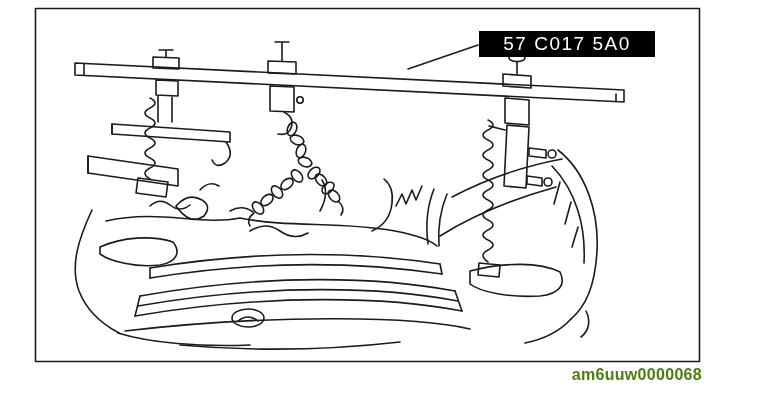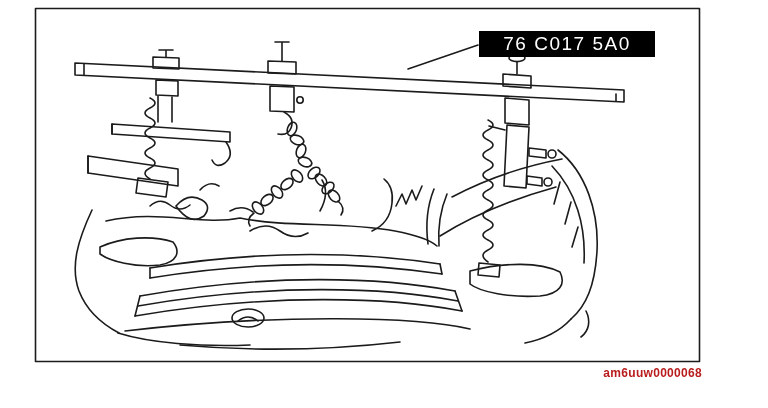--- a/index.html
+++ b/index.html
@@ -19,22 +19,22 @@
     color:#ffffff;
     font-size:19px;
     letter-spacing:1.5px;
     line-height:26px;
     text-align:center;
     font-weight:400;
   }
   .figure-code{
     position:absolute;
     right:66px;top:366px;
-    color:#b91c1c;
-    font-size:12px;
+    color:#4d7c0f;
+    font-size:16px;
     font-weight:700;
     letter-spacing:0.3px;
   }
   svg *{vector-effect:non-scaling-stroke;}
 </style>
 </head>
 <body>
 
 <div class="page">
 
@@ -159,17 +159,17 @@
       <path d="M180 345 C260 352 330 350 400 342"></path>
       <path d="M118 333 C150 343 200 347 250 345"></path>
 
       <path d="M470 271 C505 262 540 262 560 272 C566 284 560 294 540 296 C510 298 480 292 470 284 Z"></path>
 
       <path d="M571 319 C560 331 545 339 525 343"></path>
       <path d="M586 311 C591 321 589 331 581 337"></path>
     </g>
   </svg>
 
-  <div class="tool-label">76 C017 5A0</div>
+  <div class="tool-label">57 C017 5A0</div>
 
   <div class="figure-code">am6uuw0000068</div>
 
 </div>
 
 </body></html>

